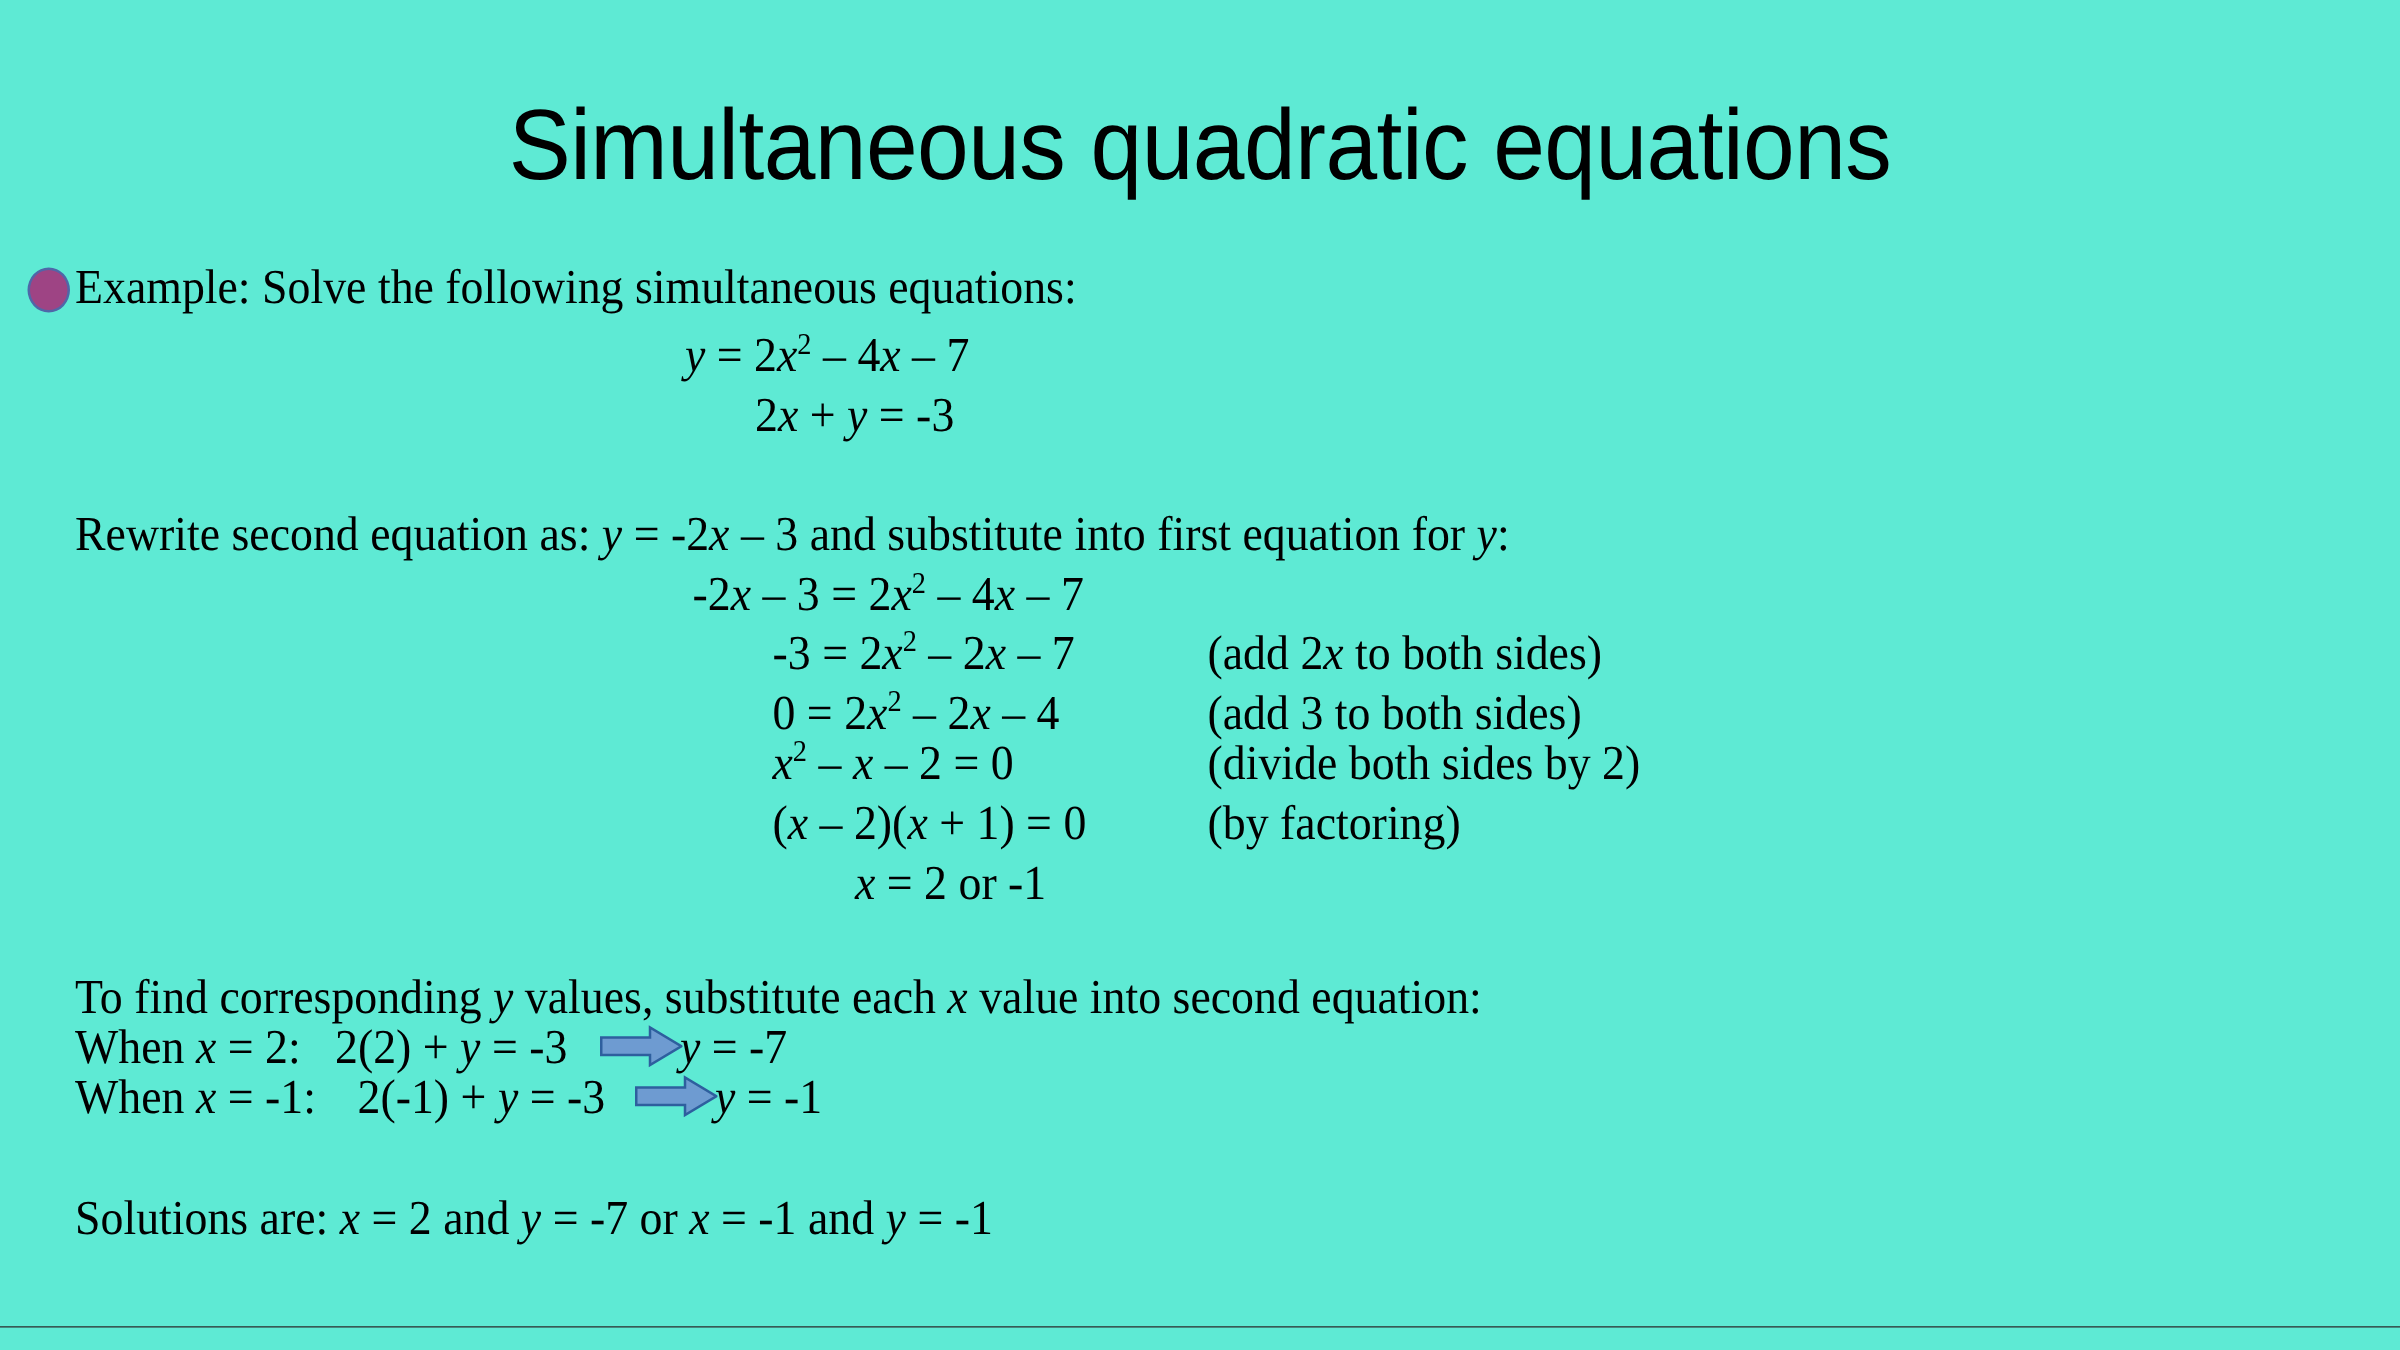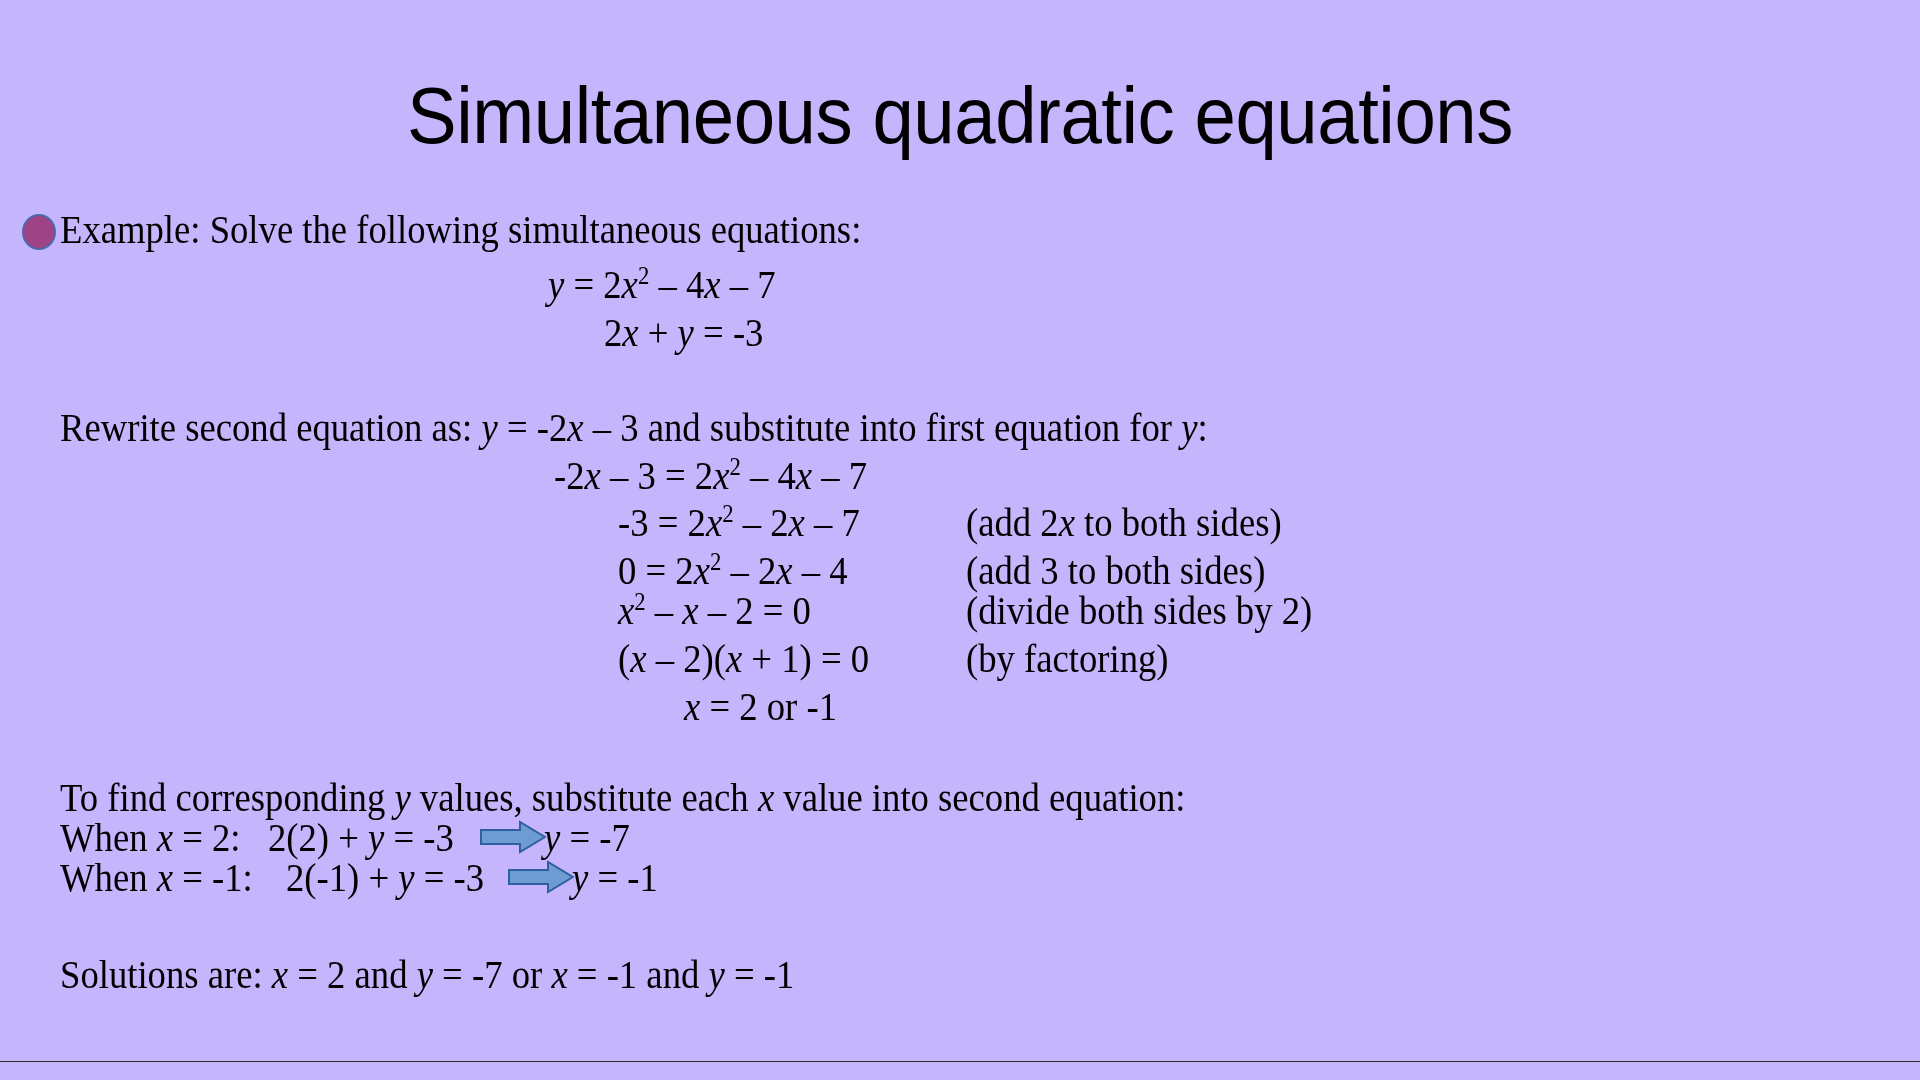--- a/index.html
+++ b/index.html
@@ -11,21 +11,21 @@
   body {
     font-family: "Liberation Serif", "DejaVu Serif", serif;
     color: #000000;
     -webkit-font-smoothing: antialiased;
   }
 
   #slide {
     position: relative;
     width: 1920px;
     height: 1080px;
-    background: #c4b5fd;
+    background: #5eead4;
     overflow: hidden;
   }
 
   
   #slide-title {
     position: absolute;
     left: 0;
     top: 74px;
     width: 1920px;
     text-align: center;

